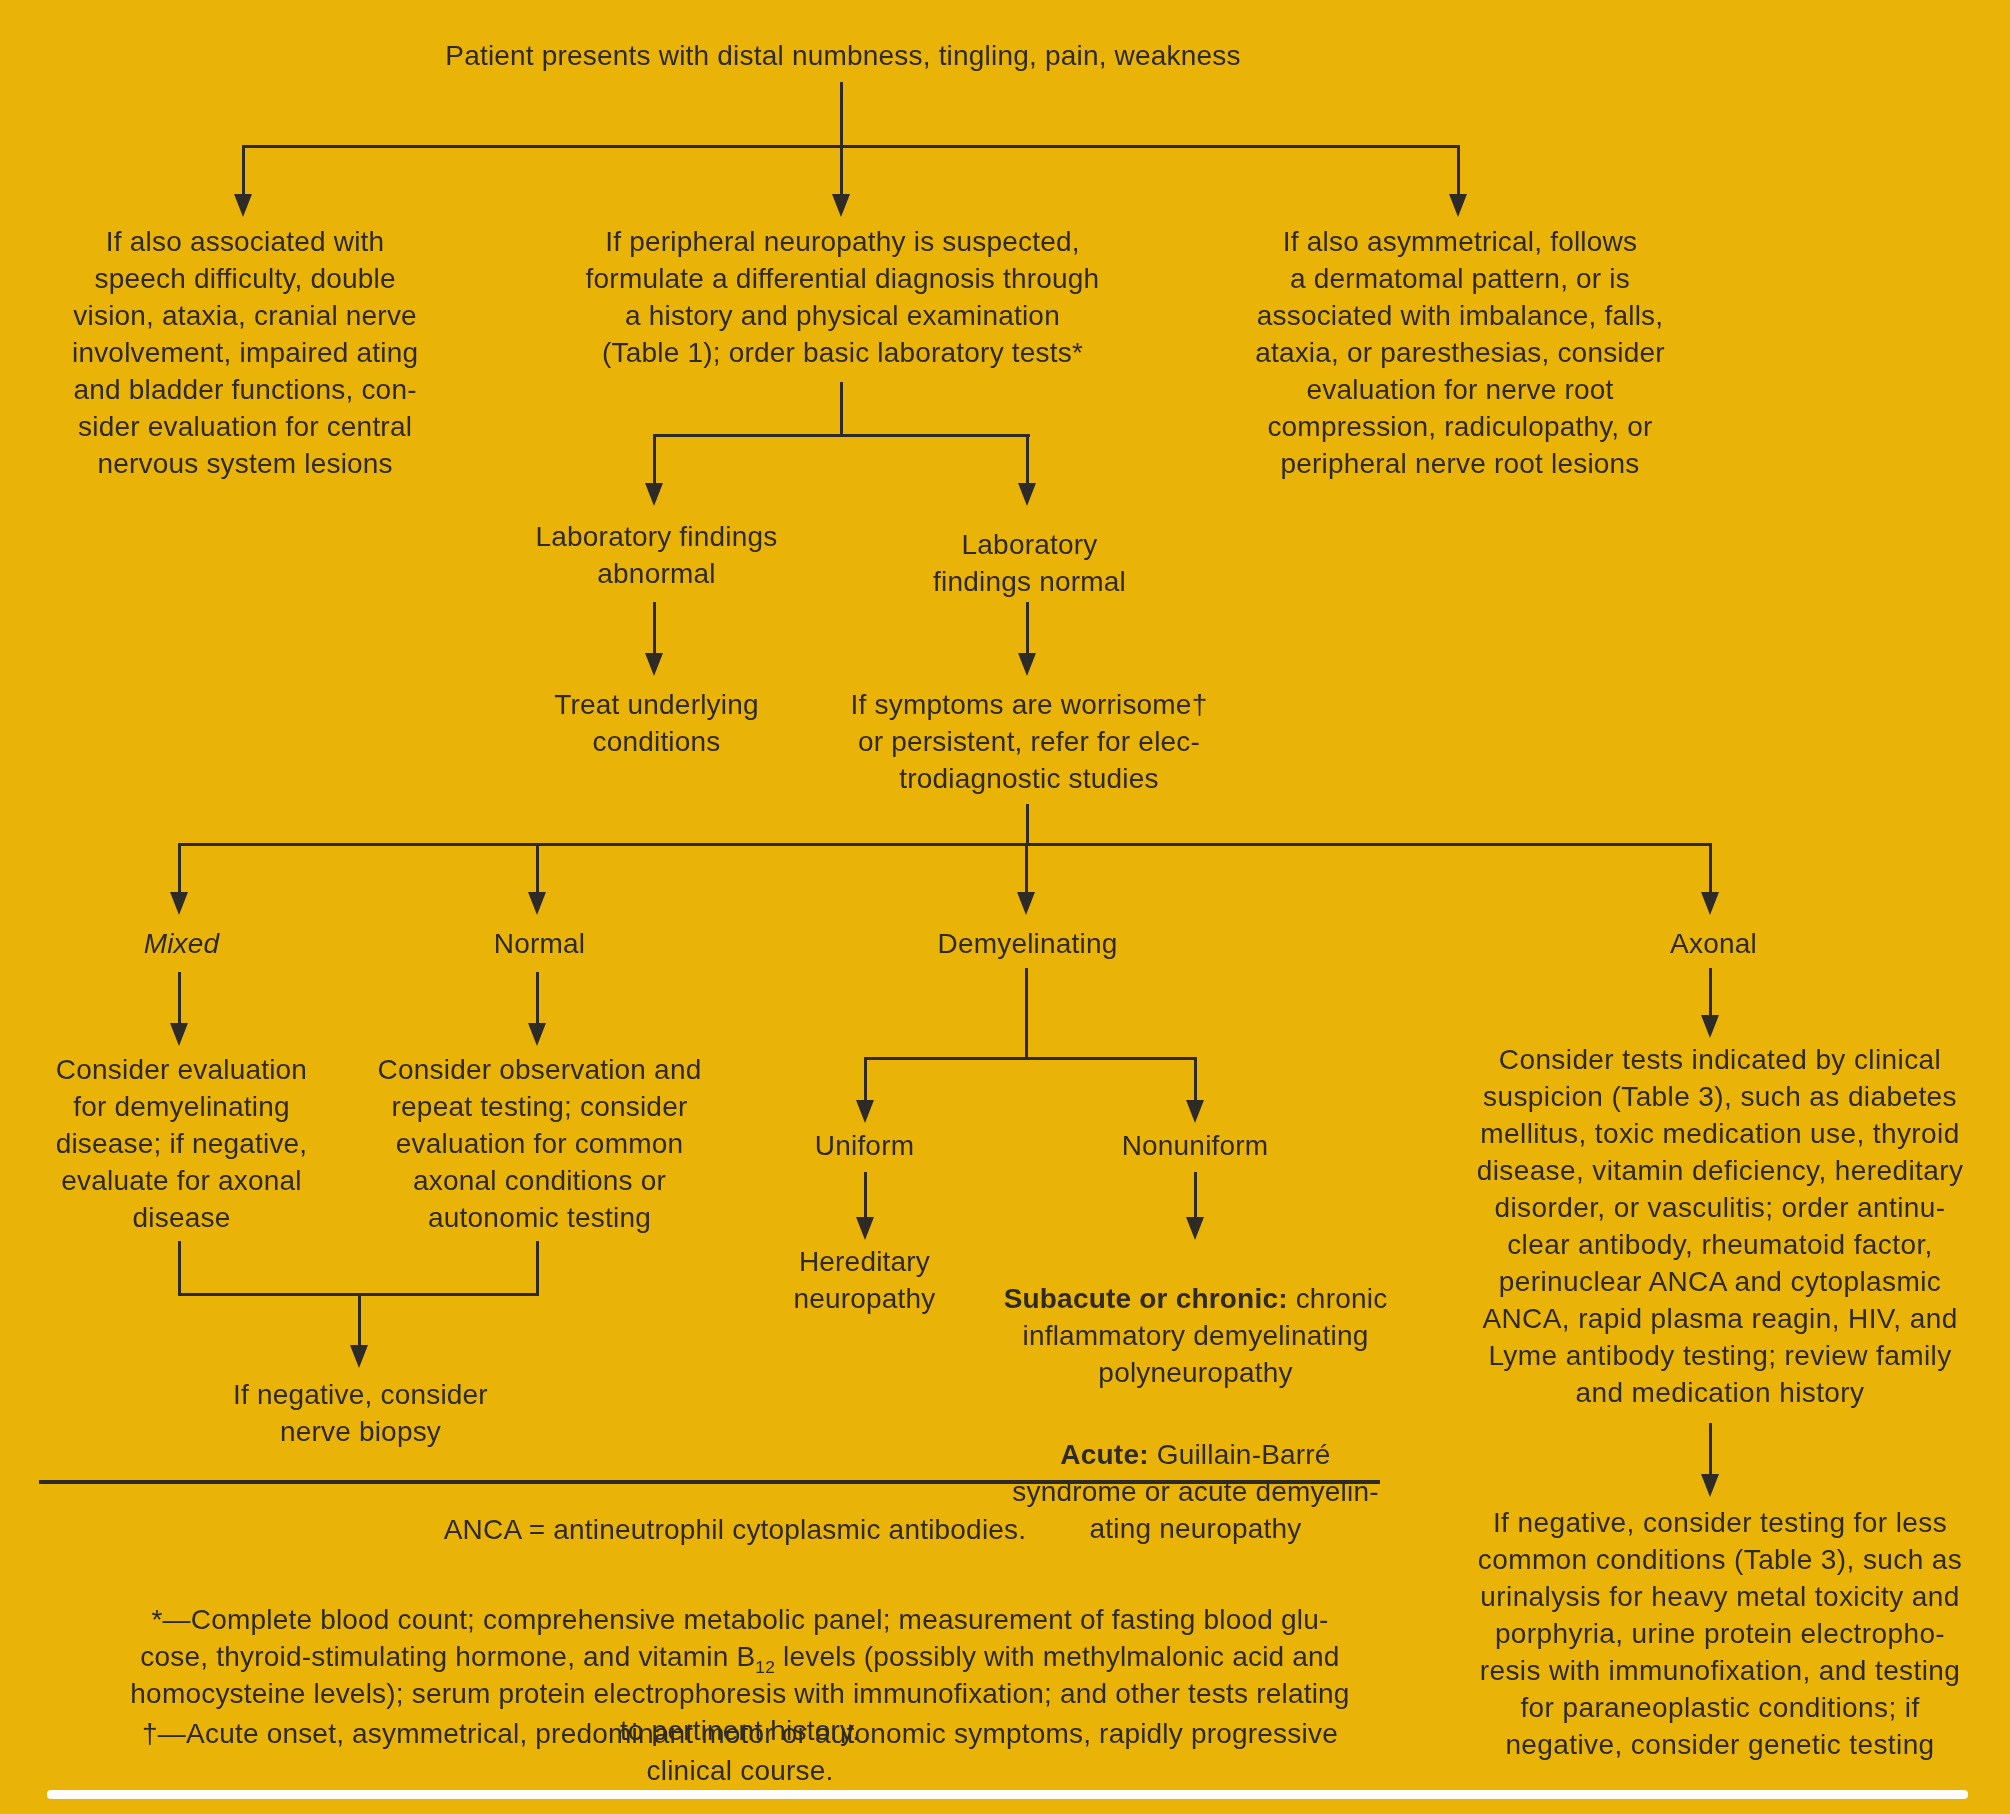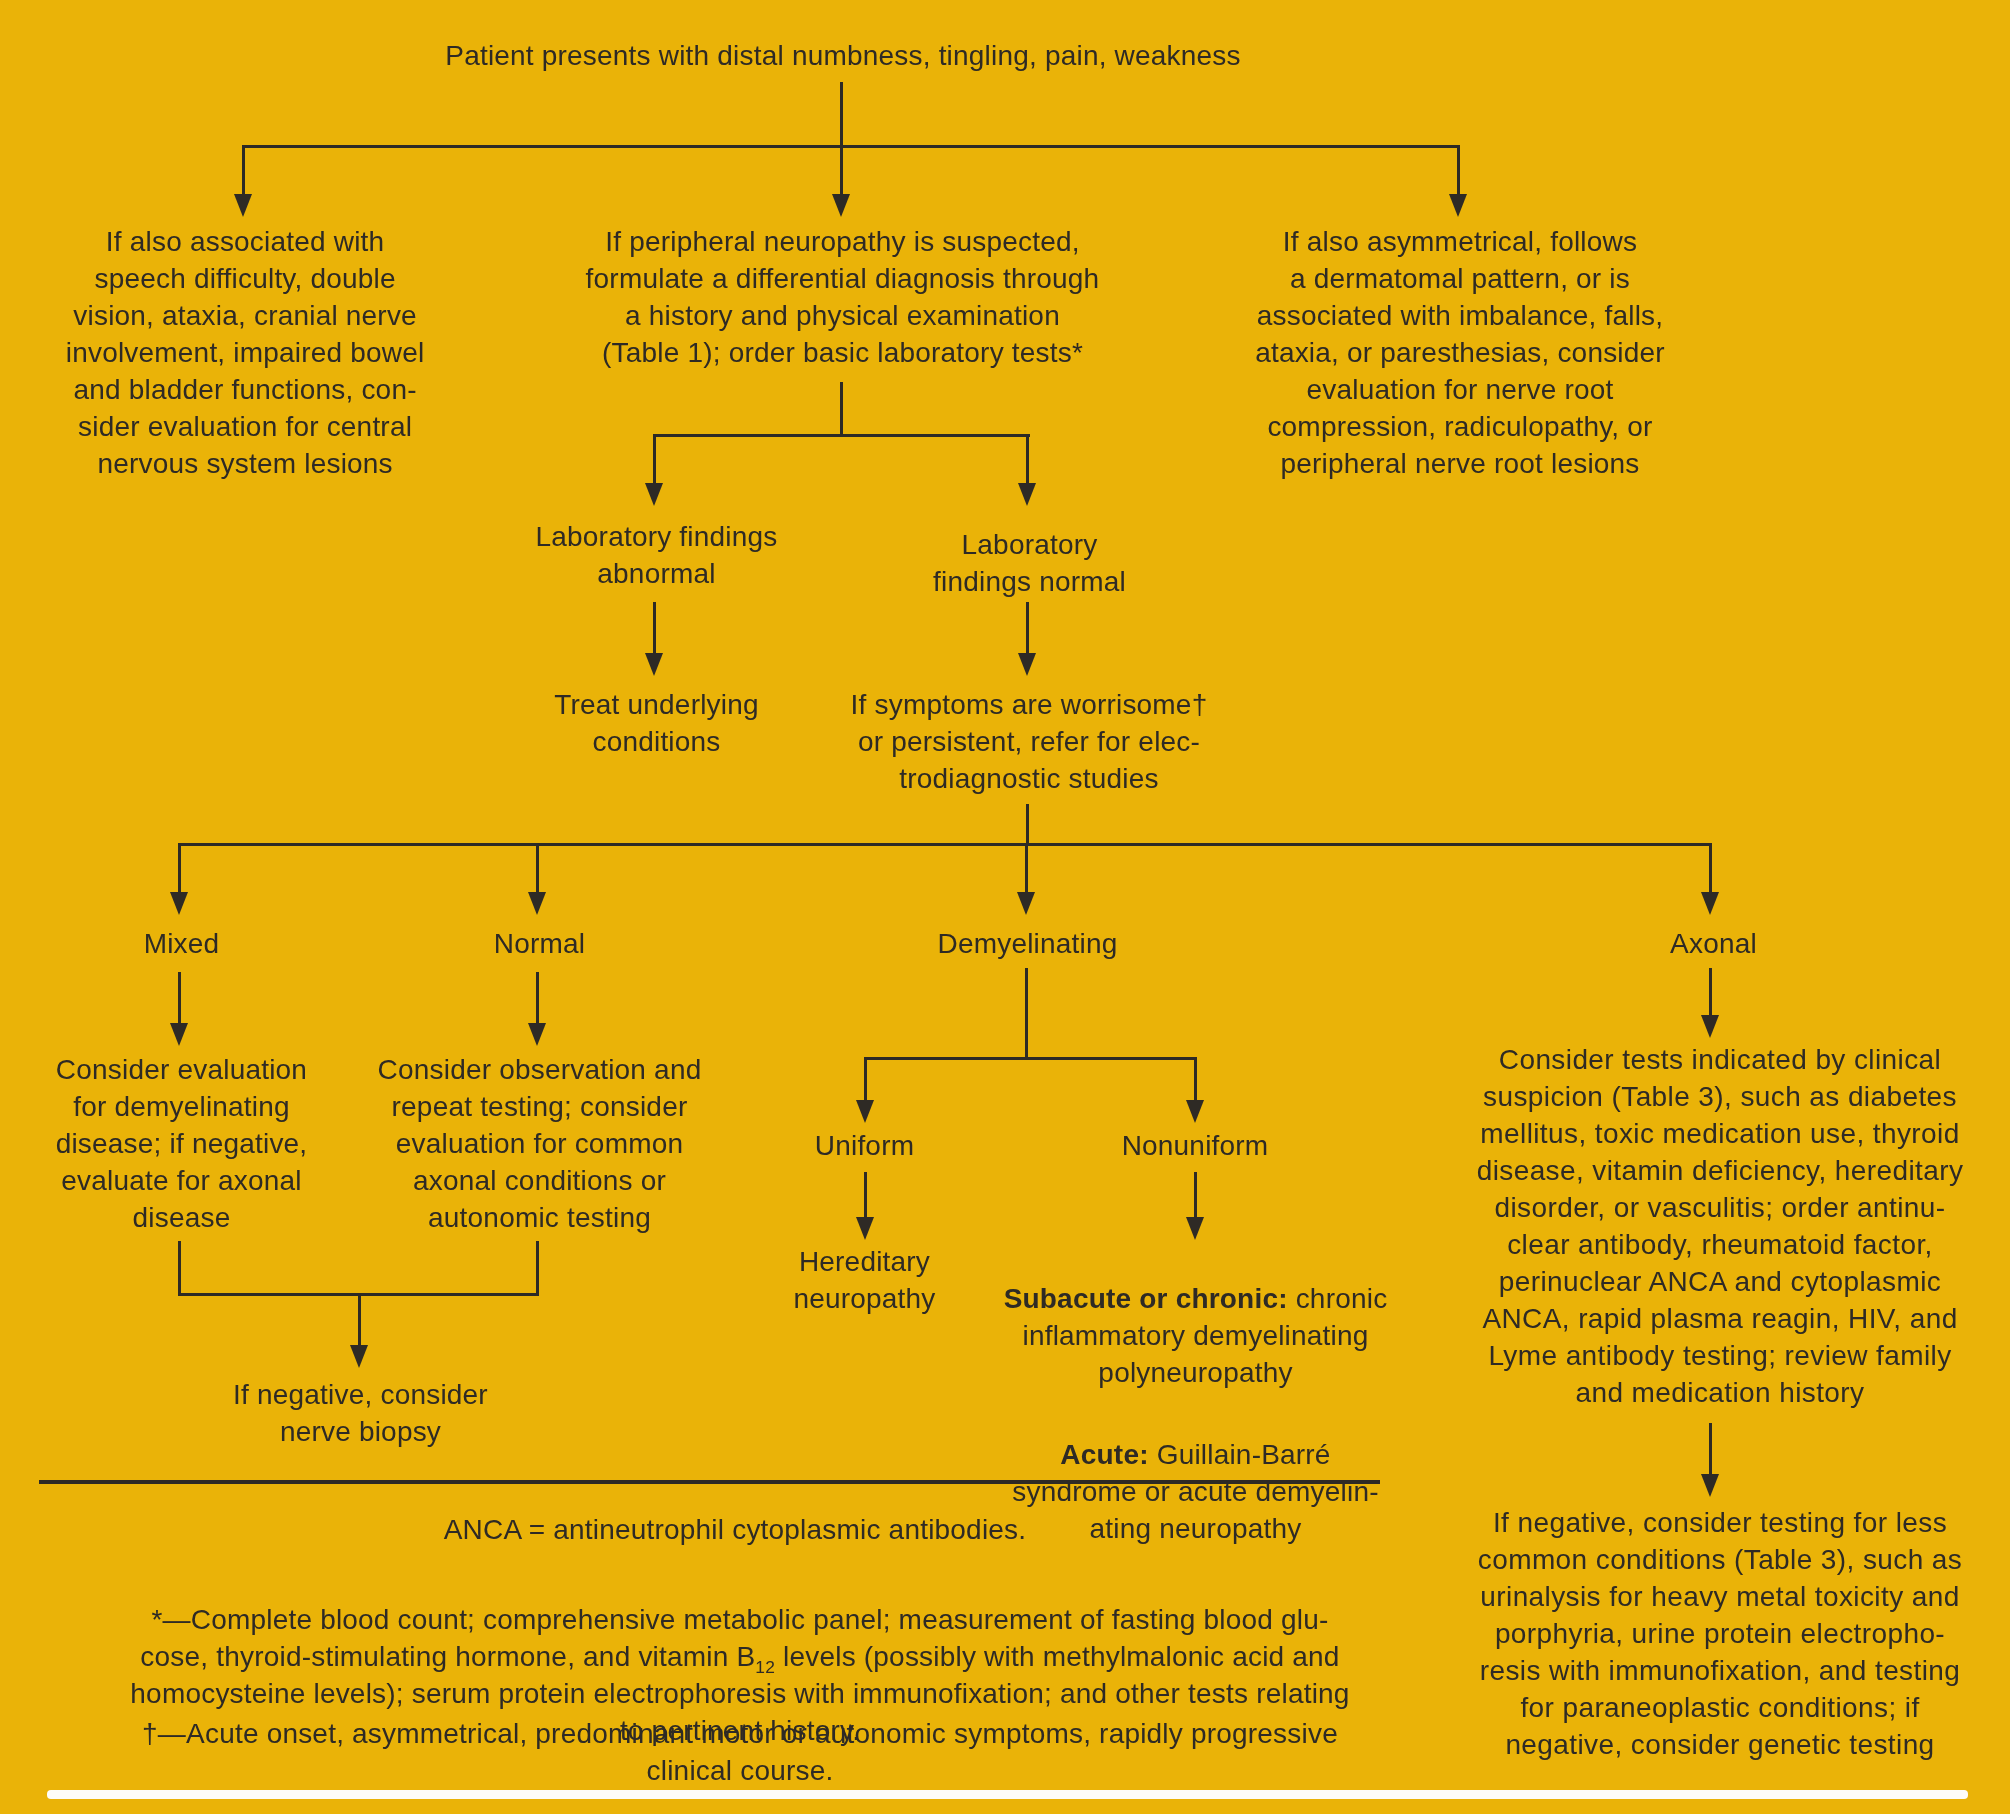--- a/index.html
+++ b/index.html
@@ -55,21 +55,21 @@
 
   <div class="vl" style="left:840px;top:82px;height:65px;"></div>
   <div class="hl" style="left:243px;top:145px;width:1217px;"></div>
   <div class="arr" style="left:242px;top:145px;height:49px;"></div>
   <div class="arr" style="left:840px;top:145px;height:49px;"></div>
   <div class="arr" style="left:1457px;top:145px;height:49px;"></div>
 
   <div class="node" style="left:19.6px;top:223px;width:451px;">If also associated with
 speech difficulty, double
 vision, ataxia, cranial nerve
-involvement, impaired bowel
+involvement, impaired ating
 and bladder functions, con-
 sider evaluation for central
 nervous system lesions</div>
   <div class="node" style="left:519px;top:223px;width:647px;">If peripheral neuropathy is suspected,
 formulate a differential diagnosis through
 a history and physical examination
 (Table 1); order basic laboratory tests*</div>
   <div class="node" style="left:1225px;top:223px;width:470px;">If also asymmetrical, follows
 a dermatomal pattern, or is
 associated with imbalance, falls,
@@ -97,21 +97,21 @@
 or persistent, refer for elec-
 trodiagnostic studies</div>
 
   <div class="vl" style="left:1026px;top:804px;height:41px;"></div>
   <div class="hl" style="left:179px;top:843px;width:1533px;"></div>
   <div class="arr" style="left:178px;top:843px;height:49px;"></div>
   <div class="arr" style="left:536px;top:843px;height:49px;"></div>
   <div class="arr" style="left:1025px;top:843px;height:49px;"></div>
   <div class="arr" style="left:1709px;top:843px;height:49px;"></div>
 
-  <div class="node" style="left:103px;top:925px;width:157px;">Mixed</div>
+  <div class="node" style="left:103px;top:925px;width:157px;font-style:italic;">Mixed</div>
   <div class="node" style="left:461px;top:925px;width:157px;">Normal</div>
   <div class="node" style="left:910px;top:925px;width:235px;">Demyelinating</div>
   <div class="node" style="left:1635px;top:925px;width:157px;">Axonal</div>
 
   <div class="arr" style="left:178px;top:972px;height:51px;"></div>
   <div class="arr" style="left:536px;top:972px;height:51px;"></div>
 
   <div class="node" style="left:24.5px;top:1051px;width:314px;">Consider evaluation
 for demyelinating
 disease; if negative,

